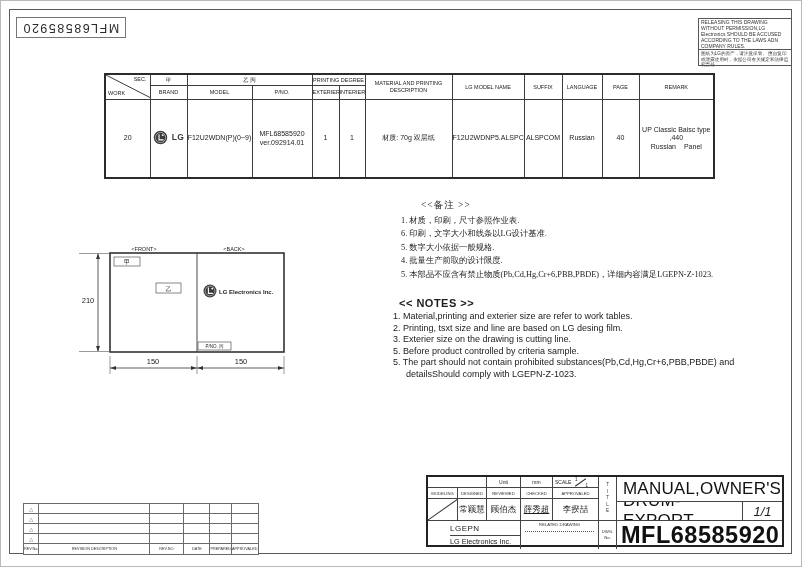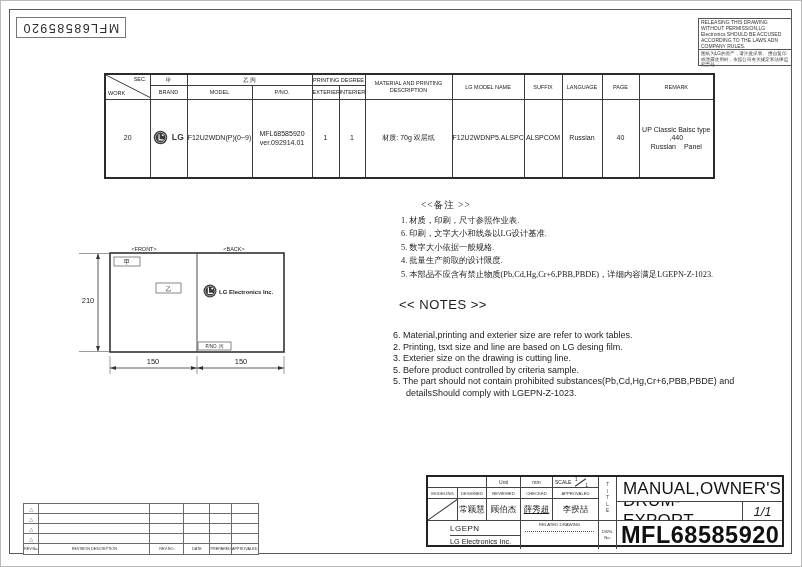--- a/index.html
+++ b/index.html
@@ -40,21 +40,21 @@
 
   
   .drawsvg{position:absolute;left:60px;top:240px;}
   .drawsvg text{font-family:"Liberation Sans",sans-serif;fill:#1c1c1c;}
 
   
   .notes-cn{position:absolute;left:400px;top:198px;width:392px;font-family:"Liberation Serif",serif;}
   .notes-cn .ttl{font-size:9.5px;margin-left:20px;margin-bottom:2px;letter-spacing:1px;}
   .notes-cn .ln{font-size:8.3px;line-height:13.4px;padding-left:14px;text-indent:-14px;white-space:nowrap;}
   .notes-en{position:absolute;left:392px;top:296px;width:386px;}
-  .notes-en .ttl{font-size:13px;padding-left:6px;margin-bottom:18px;letter-spacing:0.5px;}
+  .notes-en .ttl{font-size:11px;padding-left:6px;margin-bottom:2px;letter-spacing:0.5px;font-weight:bold;}
   .notes-en .ln{font-size:9px;line-height:11.5px;padding-left:13px;text-indent:-13px;color:#222;}
 
   
   table.rev{position:absolute;left:22px;top:502px;border-collapse:collapse;table-layout:fixed;background:#fff;}
   table.rev td{border:1px solid #6b6b6b;text-align:center;vertical-align:middle;padding:0;overflow:hidden;}
   table.rev tr.r td{height:9px;font-size:5px;color:#444;}
   table.rev tr.hd td{height:10px;font-size:3.8px;color:#333;}
 
   
   .tblock{position:absolute;left:425px;top:474px;width:358px;height:72px;border:2px solid #222;box-sizing:border-box;background:#fff;}
@@ -218,21 +218,21 @@
     <div class="ttl">&lt;&lt;备注 &gt;&gt;</div>
     <div class="ln">1.  材质，印刷，尺寸参照作业表.</div>
     <div class="ln">6.  印刷，文字大小和线条以LG设计基准.</div>
     <div class="ln">5.  数字大小依据一般规格.</div>
     <div class="ln">4.  批量生产前取的设计限度.</div>
     <div class="ln">5.  本部品不应含有禁止物质(Pb,Cd,Hg,Cr+6,PBB,PBDE)，详细内容满足LGEPN-Z-1023.</div>
   </div>
 
   <div class="notes-en">
     <div class="ttl">&lt;&lt; NOTES &gt;&gt;</div>
-    <div class="ln">6. Material,printing and exterier size are refer to work tables.</div>
+    <div class="ln">1. Material,printing and exterier size are refer to work tables.</div>
     <div class="ln">2. Printing, tsxt  size and line are based on LG desing film.</div>
     <div class="ln">3. Exterier size on the drawing is cutting line.</div>
     <div class="ln">5. Before product controlled by criteria sample.</div>
     <div class="ln">5. The part should not contain prohibited substances(Pb,Cd,Hg,Cr+6,PBB,PBDE) and detailsShould comply with LGEPN-Z-1023.</div>
   </div>
 
   <table class="rev">
     <colgroup>
       <col style="width:15px">
         <col style="width:111px">

